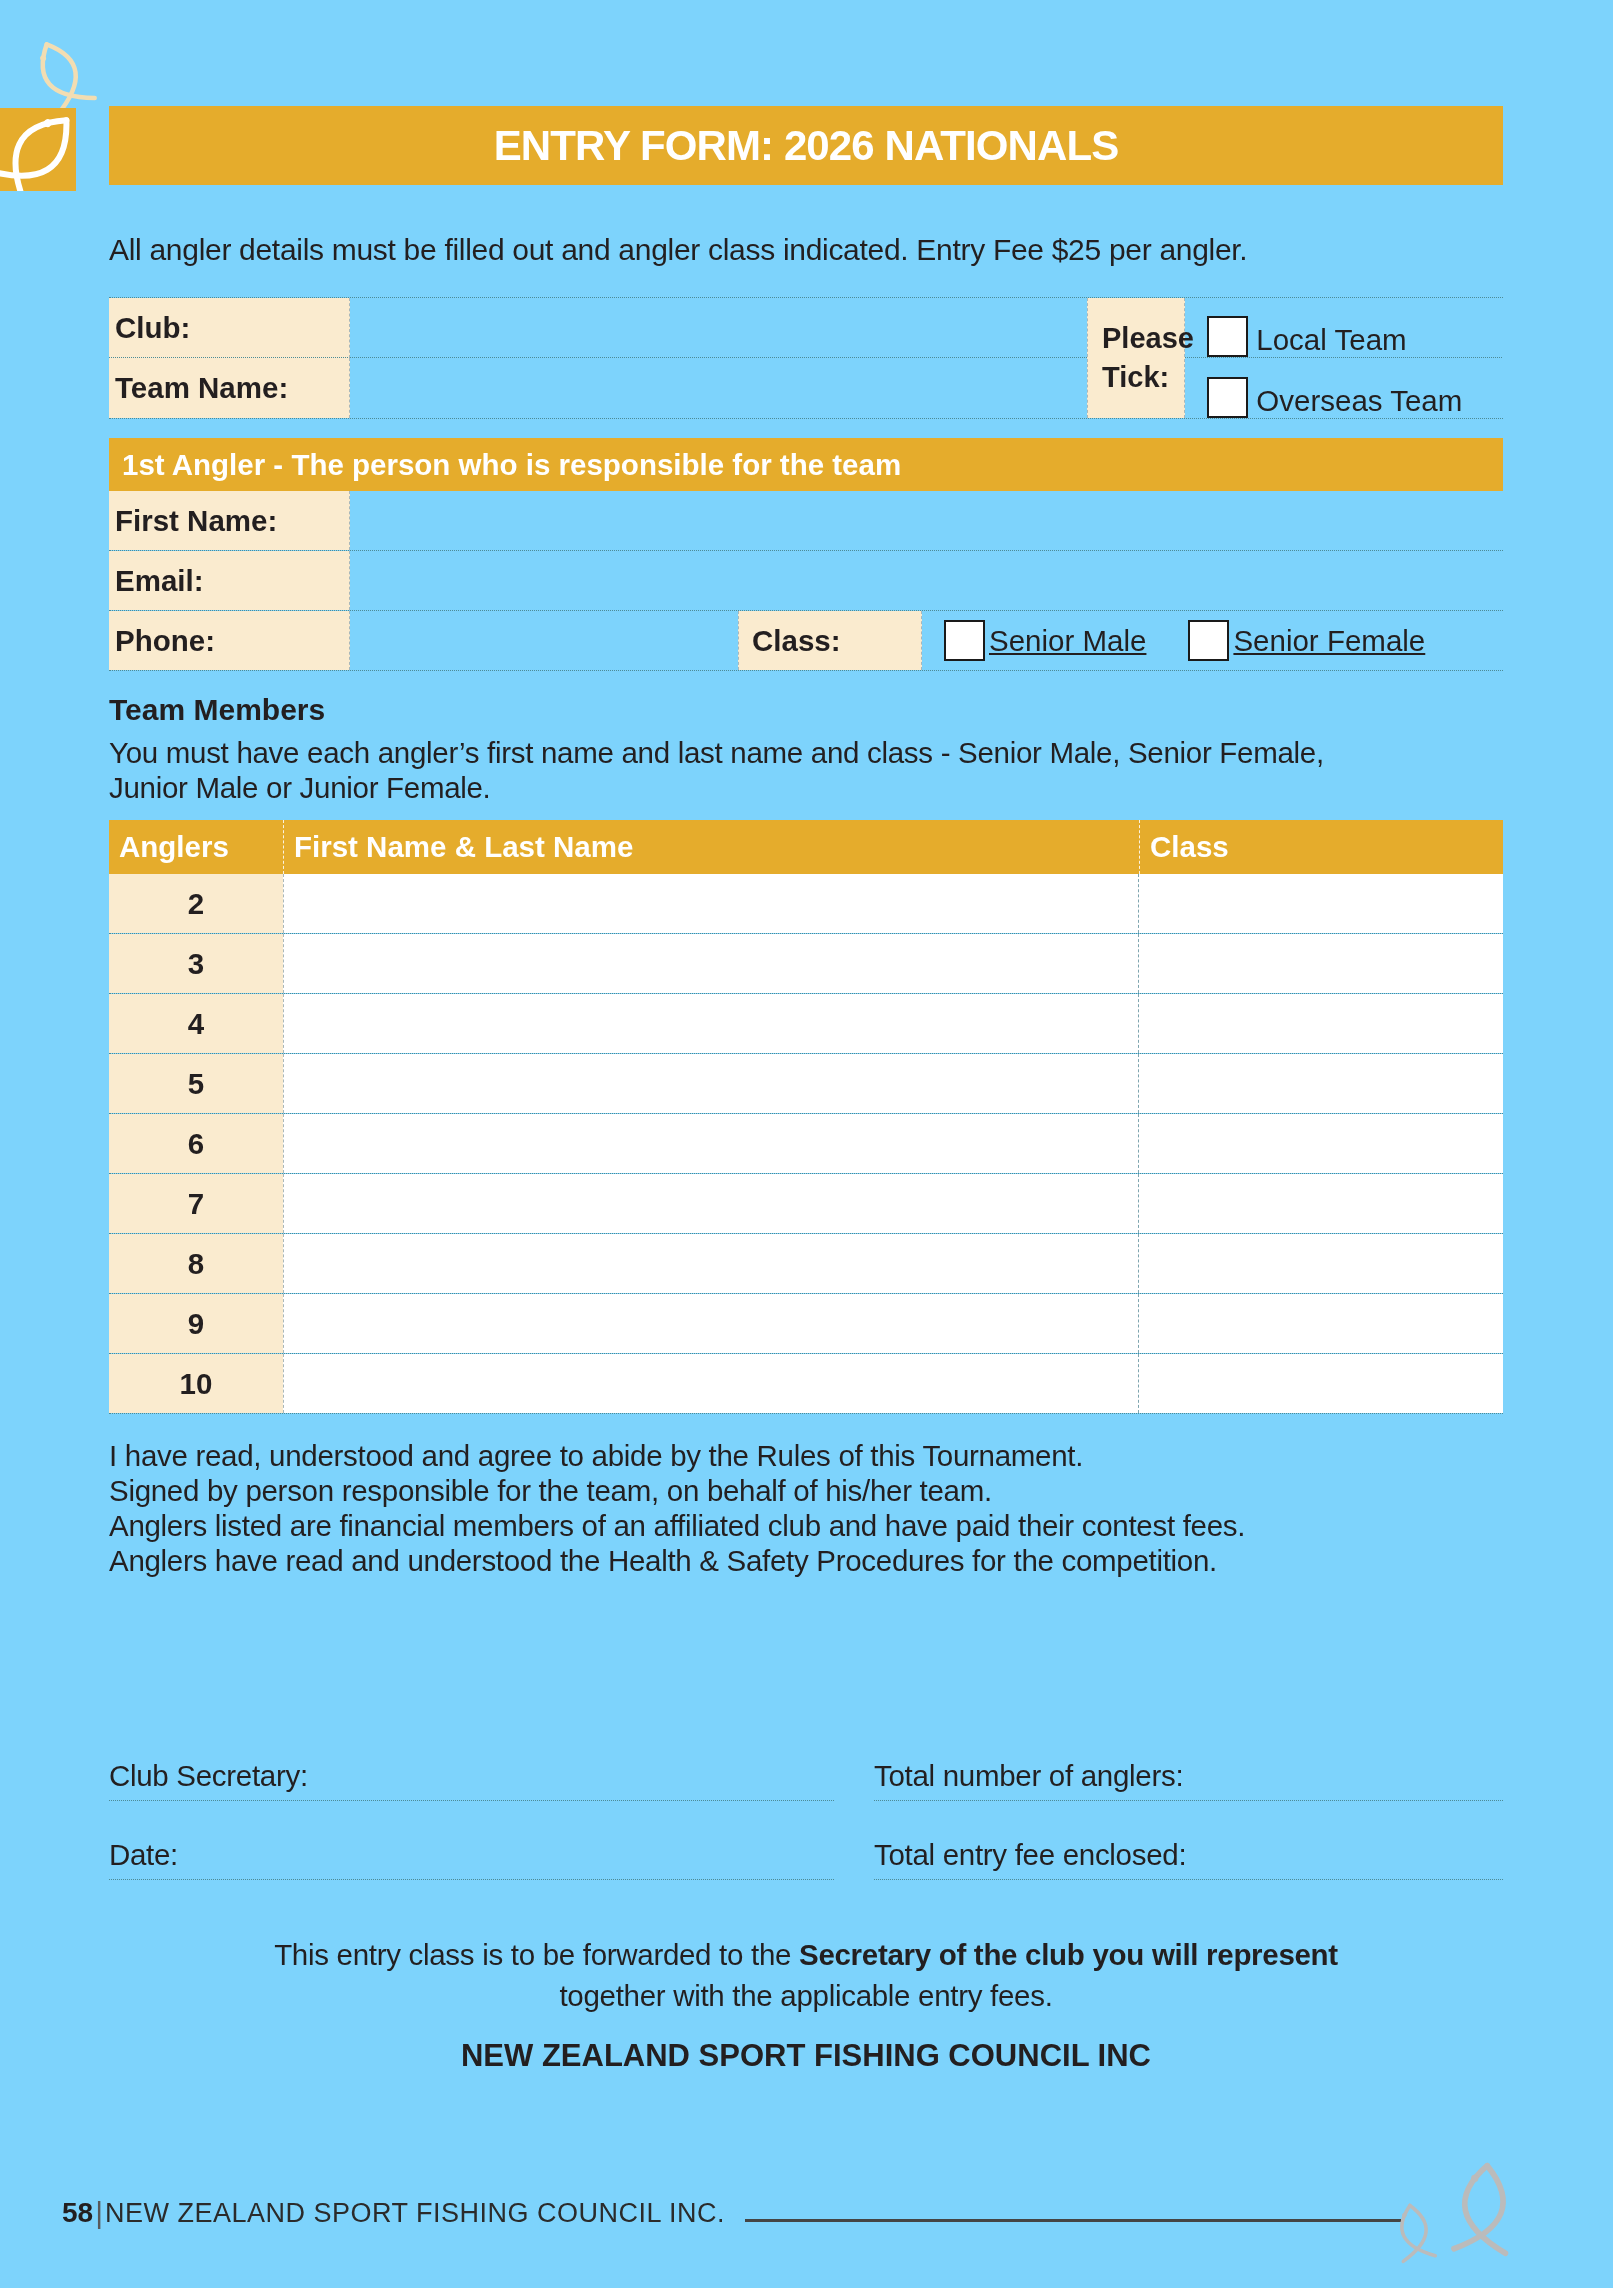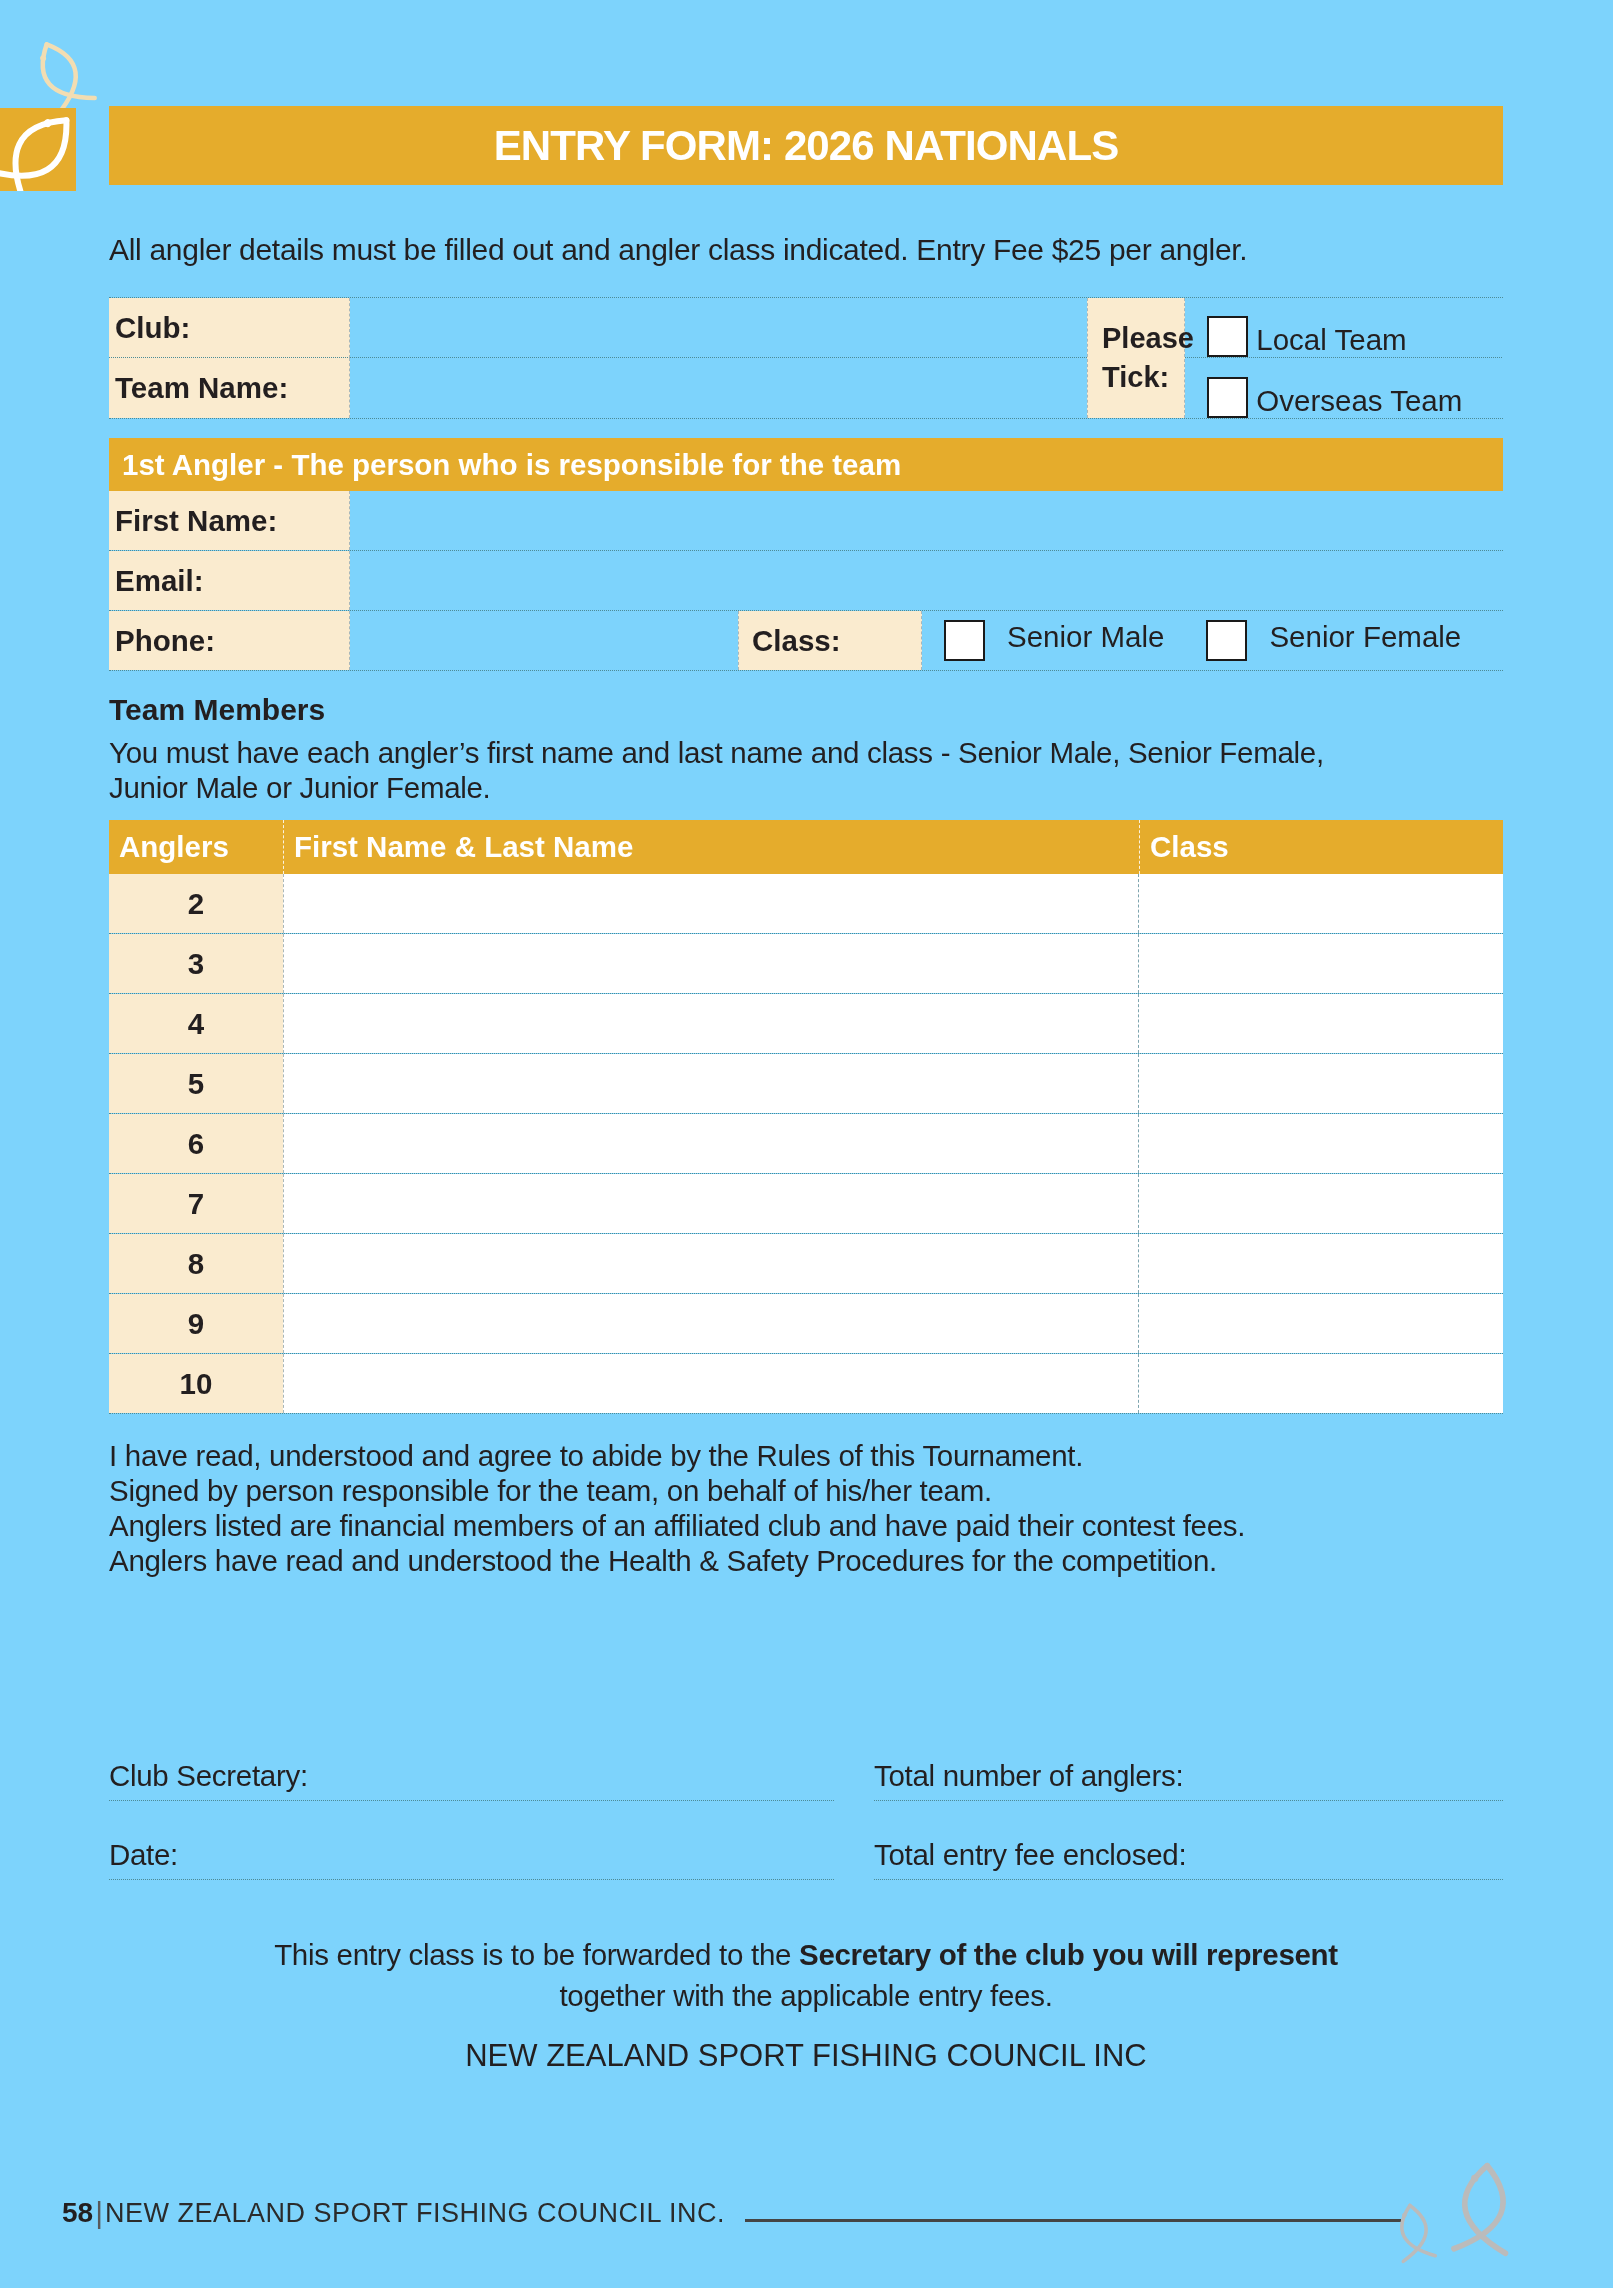--- a/index.html
+++ b/index.html
@@ -51,21 +51,21 @@
   
   .angler-bar{
     position:absolute;left:109px;top:438px;width:1394px;height:53px;background:var(--gold);
     color:#fff;font-weight:bold;font-size:29.5px;display:flex;align-items:center;padding-left:13px;
   }
   .angler-rows{position:absolute;left:109px;top:491px;width:1394px;}
   .a-row{display:grid;grid-template-columns:241px 1fr;height:60px;border-bottom:1.8px dotted var(--dot);}
   .a-row-phone{display:grid;grid-template-columns:241px 388px 184px 1fr;height:60px;border-bottom:1.8px dotted var(--dot);}
   .class-cell{background:var(--cream);border-left:1.8px dashed var(--dash);border-right:1.8px dashed var(--dash);display:flex;align-items:center;padding-left:13px;font-weight:bold;font-size:29.5px;}
   .class-checks{display:flex;align-items:center;padding-left:22px;font-size:29.5px;}
-  .chk-group{display:flex;gap:22px;}
+  .chk-group{display:flex;align-items:center;gap:4px;text-decoration:underline;}
   .chk-gap{margin-left:42px;}
   
   .tm-block{position:absolute;left:109px;top:693px;}
   .tm-head{font-size:30px;font-weight:bold;margin-bottom:8.3px;}
   .tm-line{font-size:29.5px;line-height:35px;letter-spacing:-0.3px;}
   
   .table{position:absolute;left:109px;top:820px;width:1394px;}
   .t-head{display:grid;grid-template-columns:174px 856px 364px;height:54px;background:var(--gold);color:#fff;font-weight:bold;font-size:29.5px;}
   .t-head > div{display:flex;align-items:center;padding-left:10px;}
   .t-head .hdiv{border-left:1.8px dashed rgba(255,255,255,0.85);}
@@ -78,21 +78,21 @@
   
   .sigline{position:absolute;border-bottom:1.8px dotted var(--dot);font-size:29.5px;letter-spacing:-0.3px;}
   .sig-full{left:109px;top:1647px;width:1394px;height:44px;}
   .sec-l{left:109px;top:1759px;width:725px;height:42px;}
   .sec-r{left:874px;top:1759px;width:629px;height:42px;}
   .date-l{left:109px;top:1838px;width:725px;height:42px;}
   .date-r{left:874px;top:1838px;width:629px;height:42px;}
   
   .forward{position:absolute;left:109px;top:1934px;width:1394px;text-align:center;font-size:29.5px;line-height:41px;letter-spacing:-0.3px;}
   .forward b{font-weight:bold;}
-  .org-line{position:absolute;left:109px;top:2038px;width:1394px;text-align:center;font-weight:normal;font-size:31px;}
+  .org-line{position:absolute;left:109px;top:2038px;width:1394px;text-align:center;font-weight:bold;font-size:31px;}
   
   .footer{position:absolute;left:62px;top:2196px;display:flex;align-items:center;gap:2px;font-size:28px;}
   .pg-num{font-weight:bold;}
   .f-sep{color:#58595B;font-size:30px;font-weight:normal;}
   .f-org{font-size:27px;letter-spacing:0.5px;color:#2b2b2b;}
   .f-rule{position:absolute;left:745px;top:2219px;width:656px;height:2.8px;background:#454545;}
   .foot-fish-lg{position:absolute;left:1435px;top:2167px;width:97px;height:81px;color:#BBBBBB;transform:rotate(-85deg);}
   .foot-fish-sm{position:absolute;left:1384px;top:2206px;width:61px;height:51px;color:#BBBBBB;transform:rotate(-100deg);}
 </style>
 </head>

